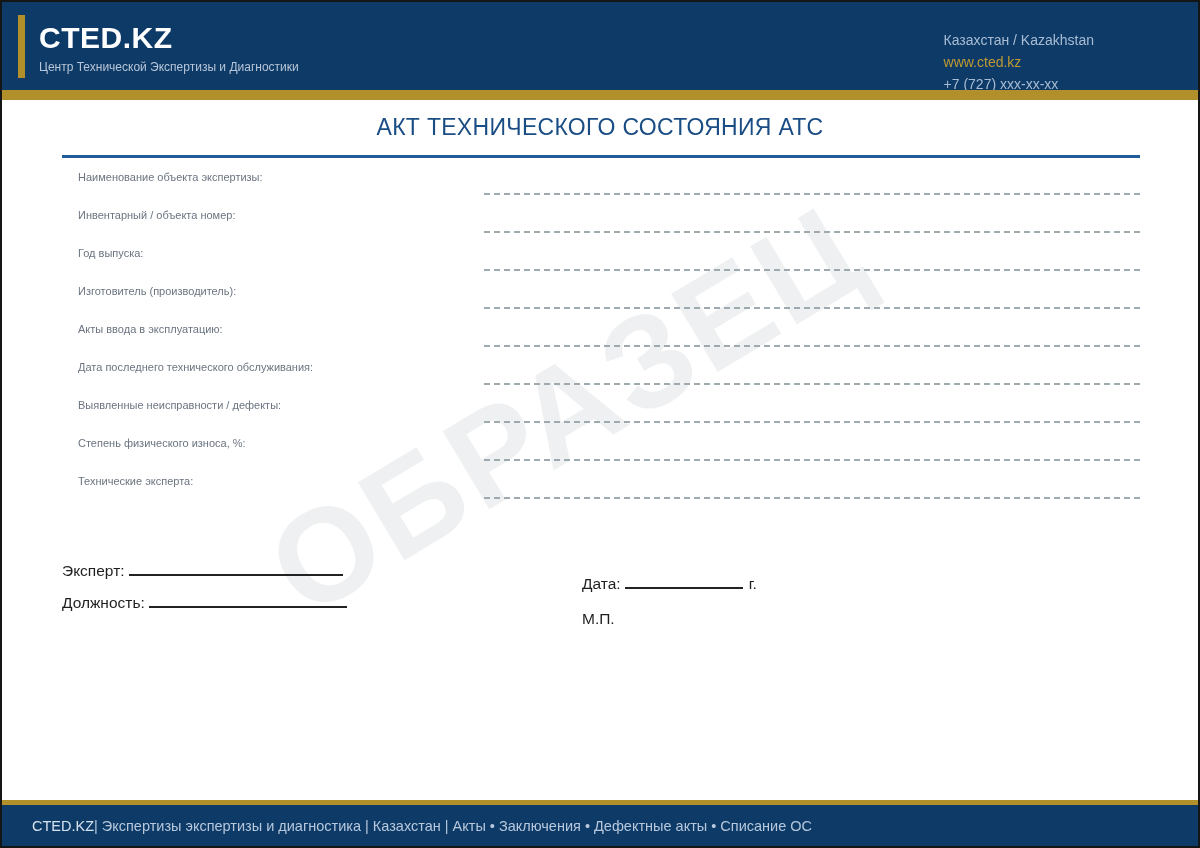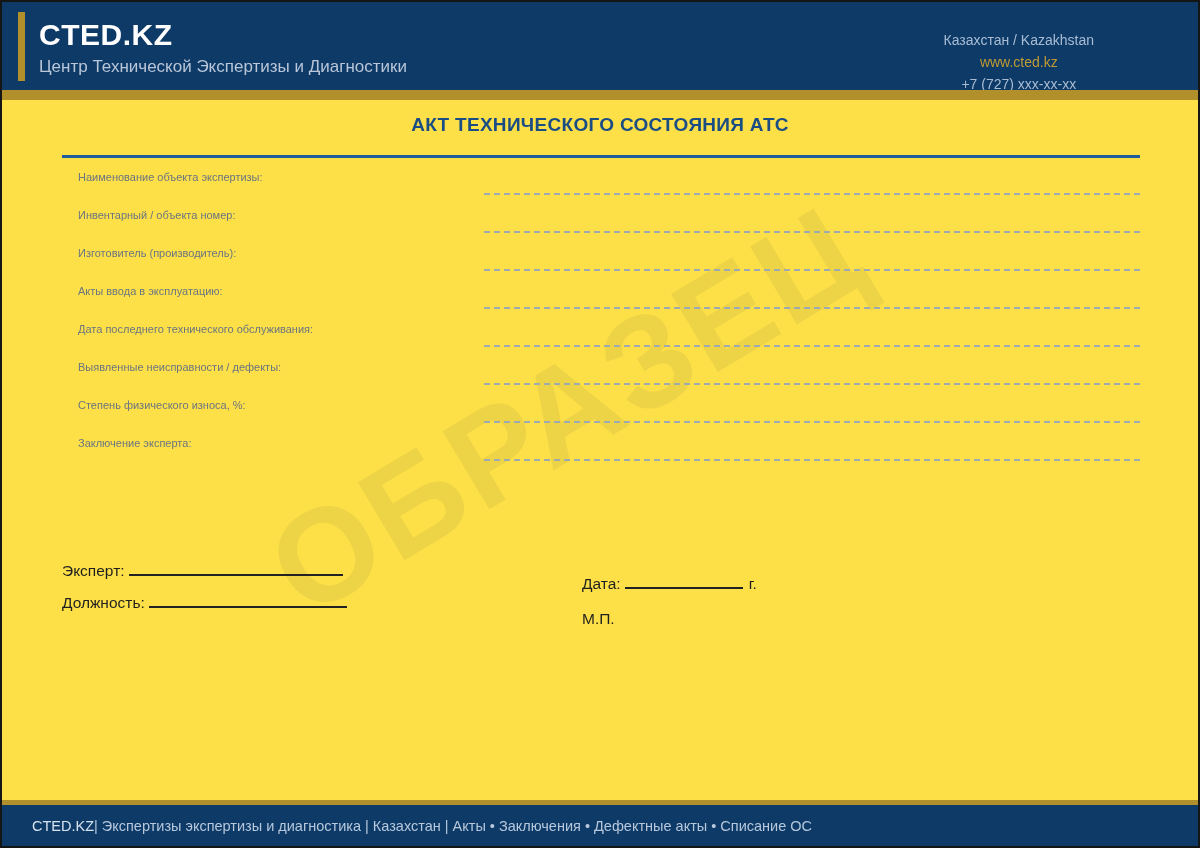--- a/index.html
+++ b/index.html
@@ -1,41 +1,41 @@
 <!DOCTYPE html>
 <html><head>
 <meta charset="utf-8">
 <style>
   * { margin:0; padding:0; box-sizing:border-box; }
   body { background:#888; font-family:"Liberation Sans", sans-serif; }
   .page {
     position:relative; width:1200px; height:848px;
-    background:#fde047; border:2px solid #151515; overflow:hidden;
+    background:#ffffff; border:2px solid #151515; overflow:hidden;
     margin:0 auto;
   }
   
   .header {
     position:absolute; top:0; left:0; right:0; height:88px;
     background:#0d3a66; display:flex; align-items:center;
     justify-content:space-between; padding:0 104px 0 16px;
   }
   .logo-block { display:flex; align-items:stretch; }
   .logo-accent { width:7px; background:#b1902c; margin-right:14px; }
   .logo-text-wrap { padding:6px 0 4px 0; }
   .logo-title { color:#ffffff; font-size:30px; font-weight:bold; letter-spacing:0.5px; line-height:34px; }
-  .logo-tagline { color:#b9c6d9; font-size:17px; margin-top:5px;text-align:center; }
-  .header-right { font-size:14px; line-height:22px; text-align:center;margin-top:32px; }
+  .logo-tagline { color:#b9c6d9; font-size:12px; margin-top:5px;text-align:center; }
+  .header-right { font-size:14px; line-height:22px; text-align:left;margin-top:32px; }
   .header-country { color:#a9bcd4; }
   .header-website { color:#c09a33; cursor:pointer; }
   .header-phone { color:#a9bcd4; }
   .gold-band { position:absolute; top:88px; left:0; right:0; height:10px; background:#b1902c; }
   
   .doc-title {
     position:absolute; top:112px; left:0; width:100%;
-    text-align:center; color:#1b4d85; font-size:19px; font-weight:bold;
+    text-align:center; color:#1b4d85; font-size:23px; font-weight:normal;
     letter-spacing:0.3px;
   }
   .title-rule { position:absolute; top:153px; left:60px; width:1078px; height:3px; background:#1f5c99; }
   
   .fields { position:absolute; top:160px; left:60px; width:1078px; }
   .field-row { position:relative; height:38px; }
   .field-label { position:absolute; left:16px; top:9px; font-size:11px; color:#6b7480; }
   .field-line { position:absolute; left:422px; right:0; bottom:5px; border-bottom:2px dashed #9fa9b0; }
   
   .watermark {
@@ -94,20 +94,24 @@
     <div class="field-row">
       <span class="field-label">Наименование объекта экспертизы:</span>
       <span class="field-line"></span>
     </div>
 
     <div class="field-row">
       <span class="field-label">Инвентарный / объекта номер:</span>
       <span class="field-line"></span>
     </div>
 
+    <div class="field-row">
+      <span class="field-label">Год выпуска:</span>
+      <span class="field-line"></span>
+    </div>
 
     <div class="field-row">
       <span class="field-label">Изготовитель (производитель):</span>
       <span class="field-line"></span>
     </div>
 
     <div class="field-row">
       <span class="field-label">Акты ввода в эксплуатацию:</span>
       <span class="field-line"></span>
     </div>
@@ -122,21 +126,21 @@
       <span class="field-label">Выявленные неисправности / дефекты:</span>
       <span class="field-line"></span>
     </div>
 
     <div class="field-row">
       <span class="field-label">Степень физического износа, %:</span>
       <span class="field-line"></span>
     </div>
 
     <div class="field-row">
-      <span class="field-label">Заключение эксперта:</span>
+      <span class="field-label">Технические эксперта:</span>
       <span class="field-line"></span>
     </div>
   </div>
 
   <div class="signature">
     <div class="sig-item sig-expert">
       <span>Эксперт:</span><span class="sig-line line-expert"></span>
     </div>
     <div class="sig-item sig-position">
       <span>Должность:</span><span class="sig-line line-position"></span>

